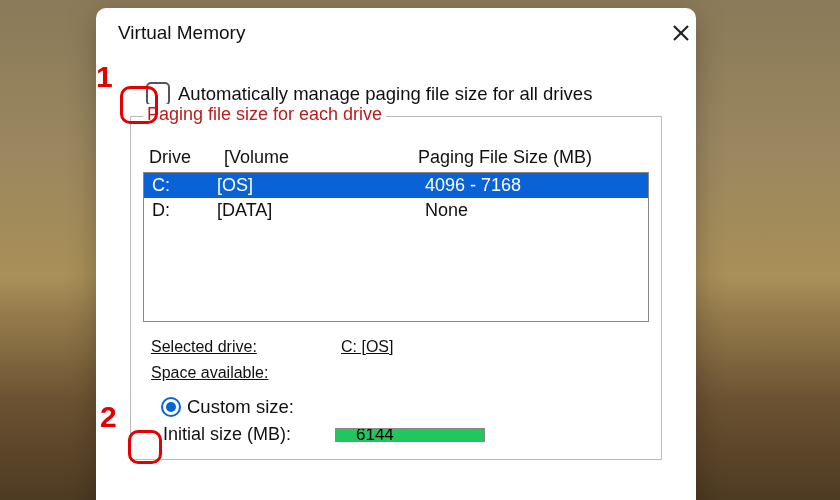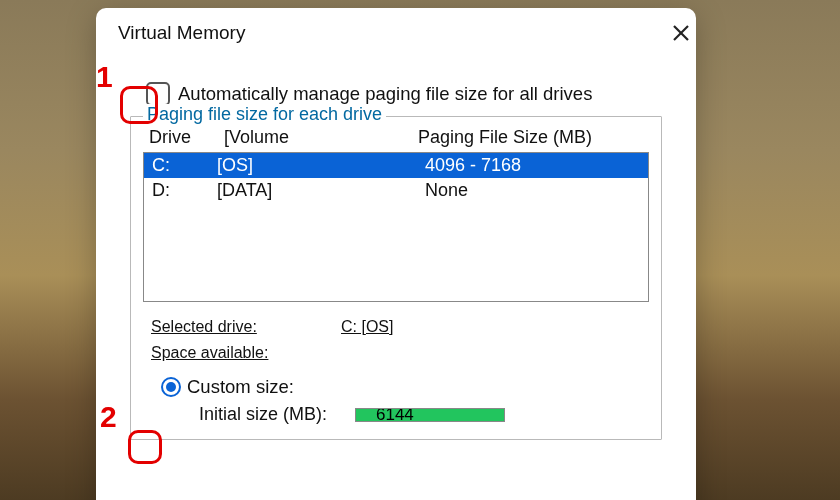--- a/index.html
+++ b/index.html
@@ -36,25 +36,25 @@
 
   .group{
     border:1px solid #b9b9b9;
     border-radius:1px;
     margin:6px 6px 0 6px;
     padding:10px 12px 14px 12px;
     position:relative;
   }
   .group-legend{
     position:absolute; top:-13px; left:12px;
-    background:#fff; padding:0 4px; font-size:18px; color:#0369a1;
+    background:#fff; padding:0 4px; font-size:18px; color:#b91c1c;
   }
 
   .drive-headers{
-    display:flex; padding:0 6px 4px 6px; font-size:18px;
+    display:flex; padding:0 6px 4px 6px; font-size:18px;margin-top:20px;
   }
   .hdr-drive{ width:75px; }
   .hdr-vol{ flex:1; }
   .hdr-pfs{ width:225px; }
 
   .drive-list{
     border:1px solid #888;
     height:150px;
     background:#fff;
     overflow:hidden;
@@ -73,21 +73,21 @@
   .info-row .val{}
 
   .radio-row{ display:flex; align-items:center; gap:6px; margin:12px 0 6px 18px;}
   .radio{
     width:20px; height:20px; border:2px solid #0a63d6; border-radius:50%;
     display:flex; align-items:center; justify-content:center; cursor:pointer; background:#fff;
   }
   .radio.checked::after{ content:""; width:10px; height:10px; background:#0a63d6; border-radius:50%;}
   .radio-label{ font-size:18.5px;}
 
-  .size-row{ display:flex; align-items:center; margin:6px 0 0 56px;}
+  .size-row{ display:flex; align-items:center; gap:16px; margin:6px 0 0 20px;}
   .size-row .lbl{ width:156px; font-size:18px;}
   .size-row input{
     width:150px; height:14px;
     border:1px solid #888; font-size:17px; padding:2px 20px;
     font-family:inherit; background:#22c55e;
   }
 
   
   .anno{ position:absolute; pointer-events:none; }
   .anno .num{ color:#e30000; font-weight:700; font-size:30px; font-family:Arial,sans-serif; position:absolute; }

